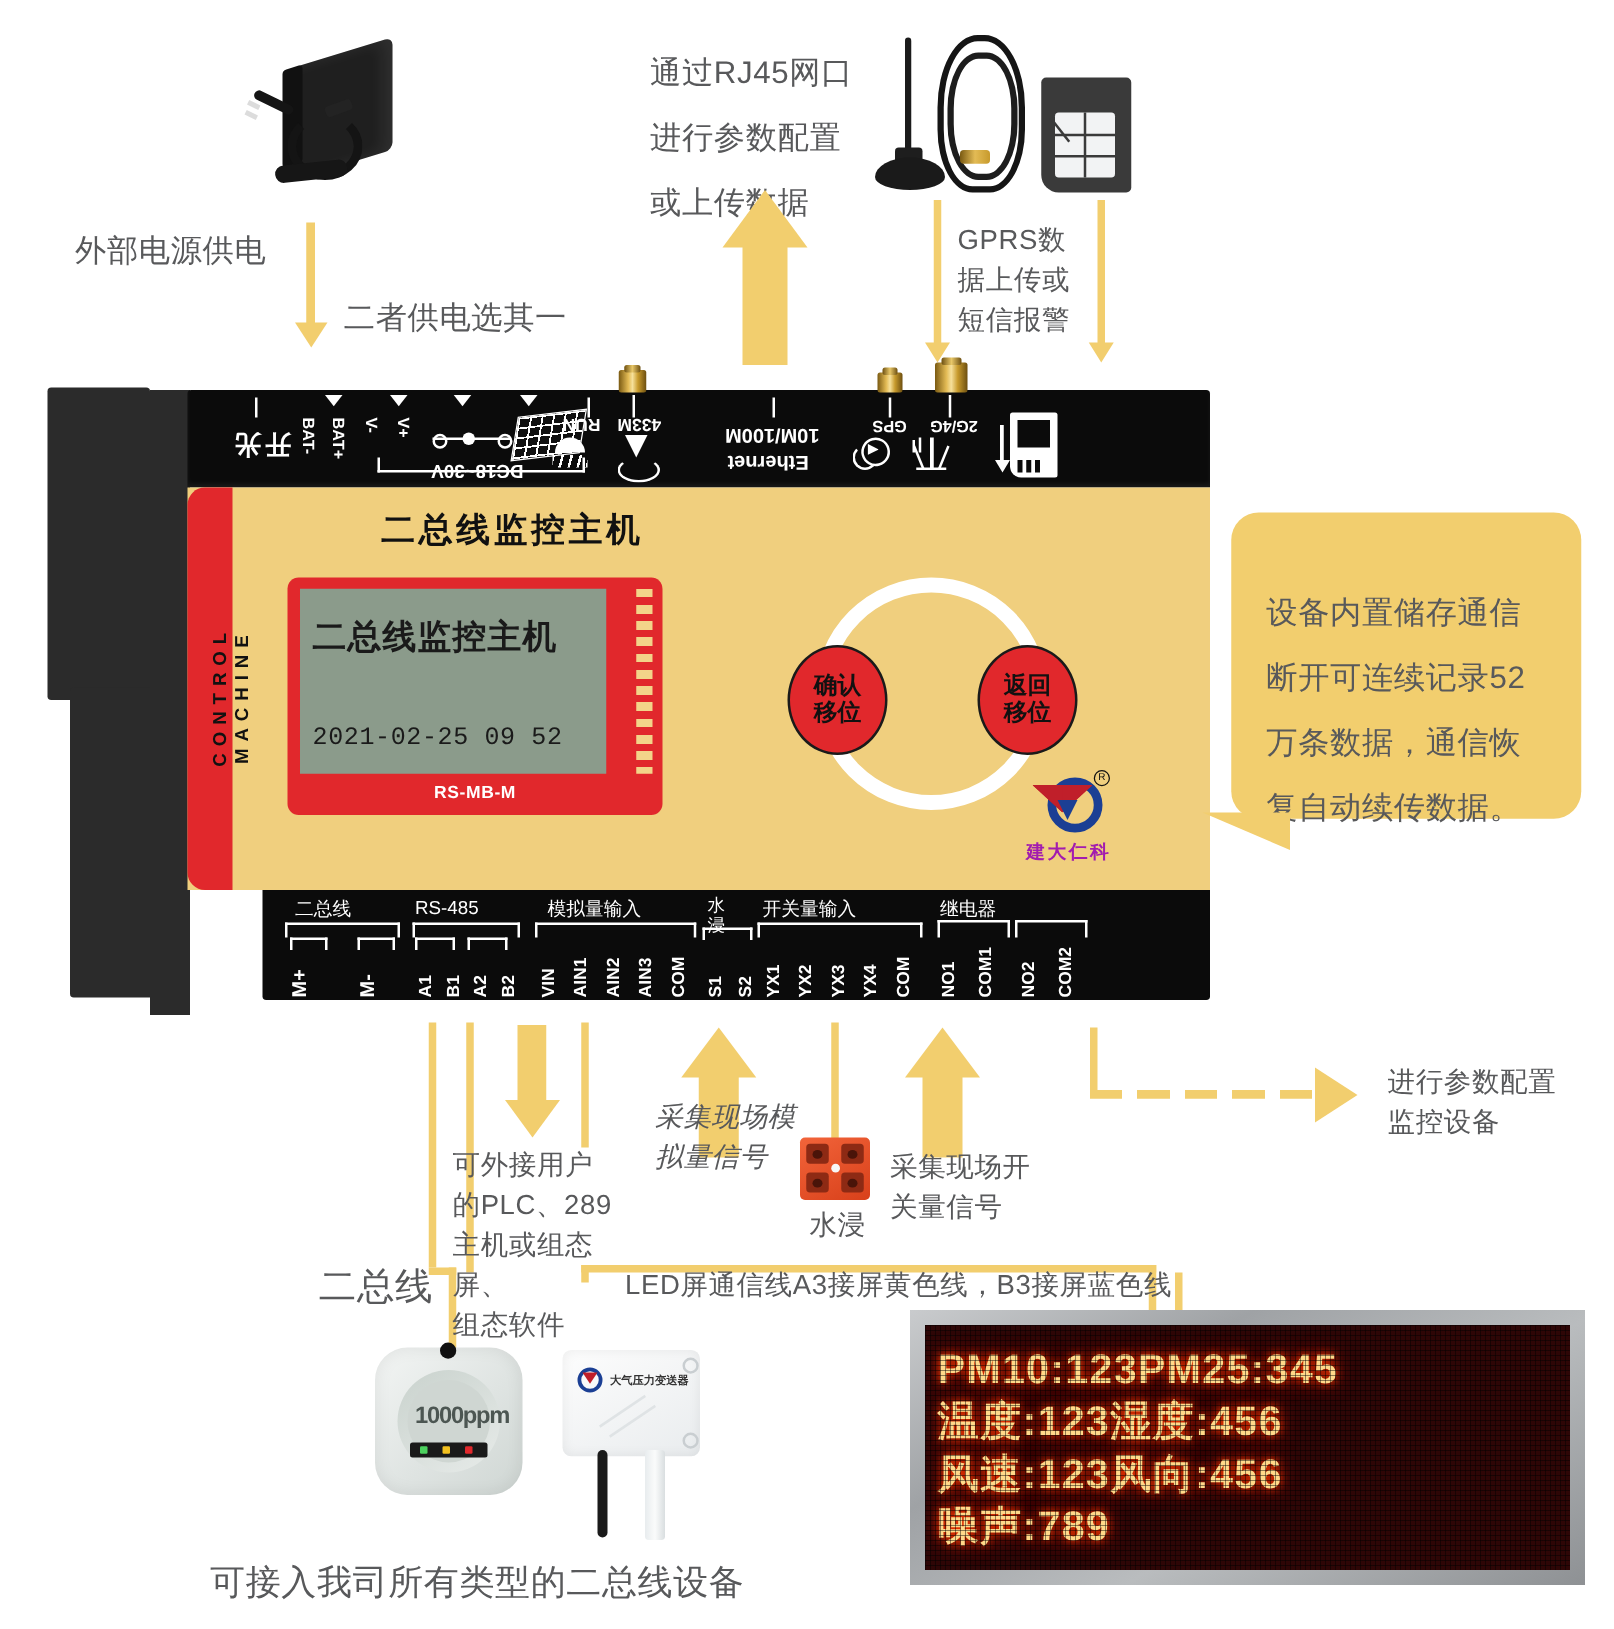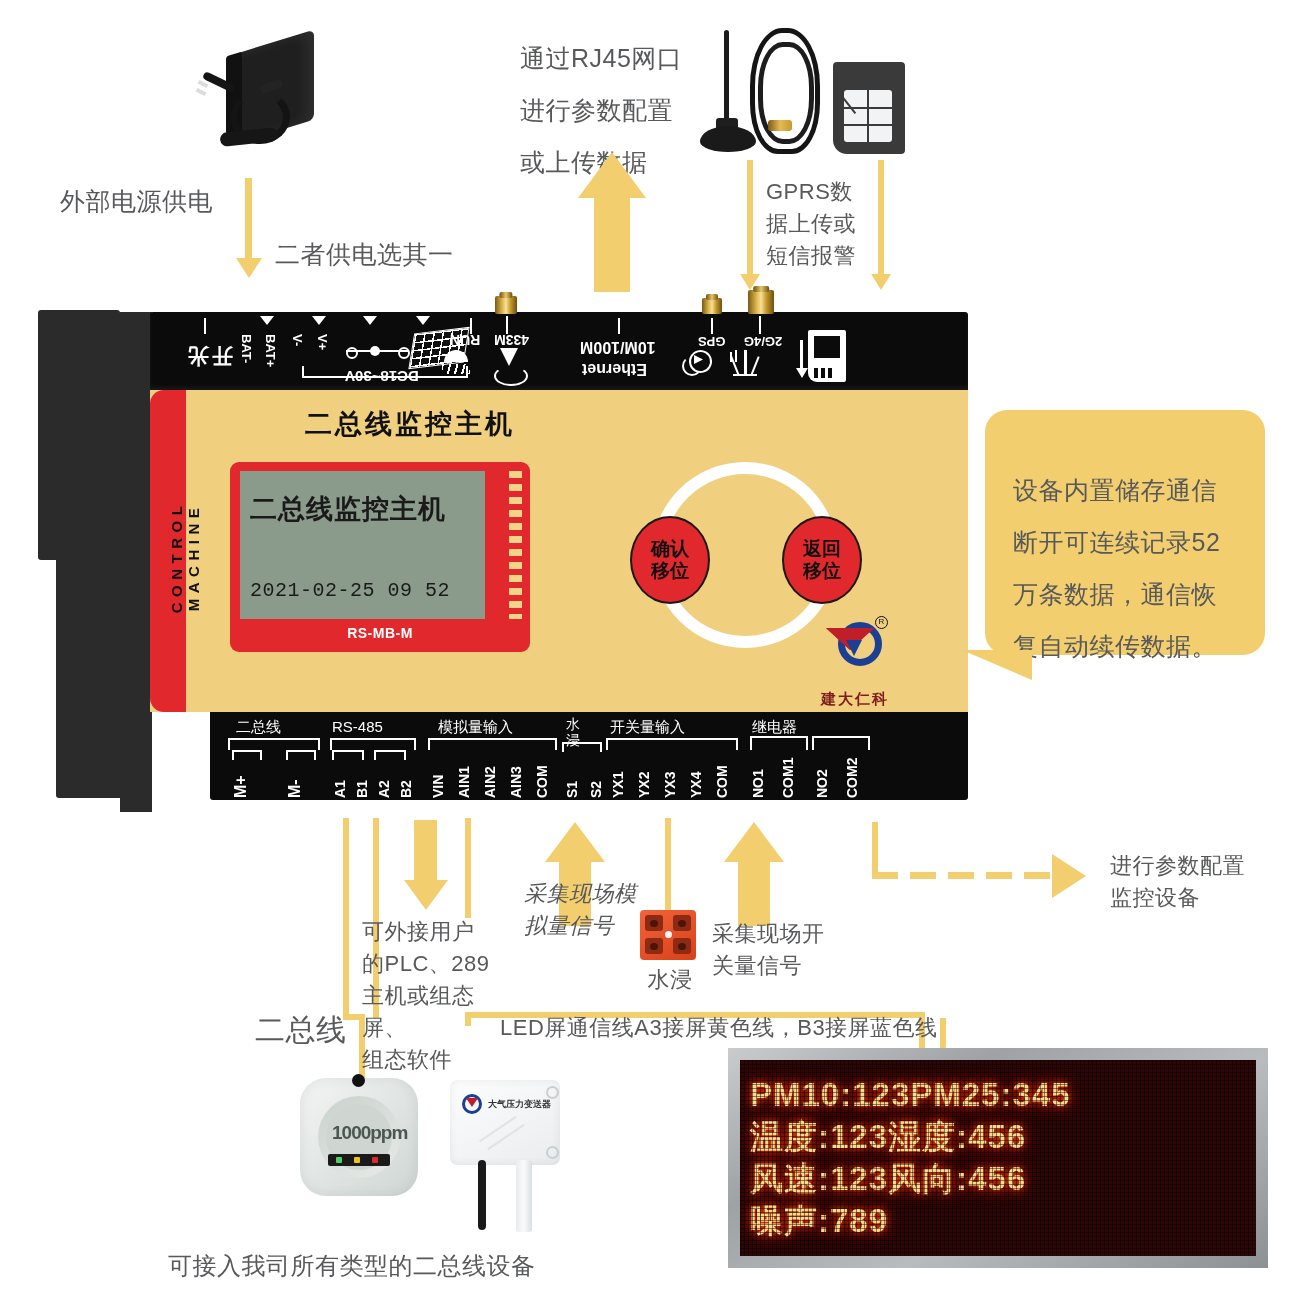--- a/index.html
+++ b/index.html
@@ -56,21 +56,21 @@
   .lcd-model{position:absolute;left:0;top:163px;width:100%;text-align:center;font-size:14px;
              font-weight:bold;color:#fff;letter-spacing:.5px;}
   .keypad{position:absolute;left:480px;top:58px;width:230px;height:220px;}
   .key-ring{position:absolute;left:22px;top:14px;width:186px;height:186px;border-radius:50%;
             border:12px solid #fff;box-sizing:border-box;}
   .key{position:absolute;width:76px;height:84px;border-radius:50%;background:#e1282c;
        border:2px solid #1a1a1a;display:flex;flex-direction:column;align-items:center;
        justify-content:center;color:#111;font-size:19px;font-weight:bold;line-height:22px;}
   .logo-wrap{position:absolute;left:650px;top:228px;width:110px;text-align:center;}
   .logo-mark{position:relative;width:62px;height:52px;margin:0 auto;}
-  .logo-name{font-size:15px;font-weight:bold;color:#7f1d1d;letter-spacing:2px;margin-top:20px;font-family:Liberation Mono, monospace;}
+  .logo-name{font-size:15px;font-weight:bold;color:#a21caf;letter-spacing:2px;margin-top:2px;font-family:Liberation Mono, monospace;}
 
   .bottom-panel{position:absolute;left:172px;top:412px;width:758px;height:88px;background:#0b0b0b;
                 border-radius:0 0 3px 3px;}
   .bp-group{position:absolute;color:#fff;font-size:15px;white-space:nowrap;}
   .bp-term{position:absolute;color:#fff;font-size:14px;font-weight:bold;white-space:nowrap;
            transform:rotate(-90deg);transform-origin:left top;}
   .brk{position:absolute;border-top:2px solid #fff;border-left:2px solid #fff;border-right:2px solid #fff;}
 
   
   .bubble{position:absolute;background:#f2ce6e;border-radius:22px;}
@@ -467,21 +467,21 @@
   <div style="position:absolute;left:38px;top:18px;font-size:9px;color:#333;font-weight:bold;">大气压力变送器</div>
   <div style="position:absolute;left:26px;top:48px;width:44px;height:2px;background:#dfe3e5;transform:rotate(-34deg);"></div>
   <div style="position:absolute;left:34px;top:56px;width:44px;height:2px;background:#dfe3e5;transform:rotate(-34deg);"></div>
   <div style="position:absolute;left:96px;top:6px;width:9px;height:9px;border:2px solid #c9ced1;border-radius:50%;"></div>
   <div style="position:absolute;left:96px;top:66px;width:9px;height:9px;border:2px solid #c9ced1;border-radius:50%;"></div>
 </div>
 <div class="abs" style="left:478px;top:1160px;width:8px;height:70px;background:#1a1a1a;border-radius:4px;"></div>
 <div class="abs" style="left:516px;top:1160px;width:16px;height:72px;
             background:linear-gradient(90deg,#e8ecee,#fafbfb,#d9dee0);border-radius:3px;"></div>
 
-<div class="abs txt" style="left:168px;top:1250px;font-size:24px;">可接入我司所有类型的二总线设备</div>
+<div class="abs txt" style="left:168px;top:1250px;font-size:28px;">可接入我司所有类型的二总线设备</div>
 
 <div class="led-panel">
   <div class="led-screen">
     <div class="led-row">PM10:123PM25:345</div>
     <div class="led-row">温度:123湿度:456</div>
     <div class="led-row">风速:123风向:456</div>
     <div class="led-row">噪声:789</div>
   </div>
 </div>
 

